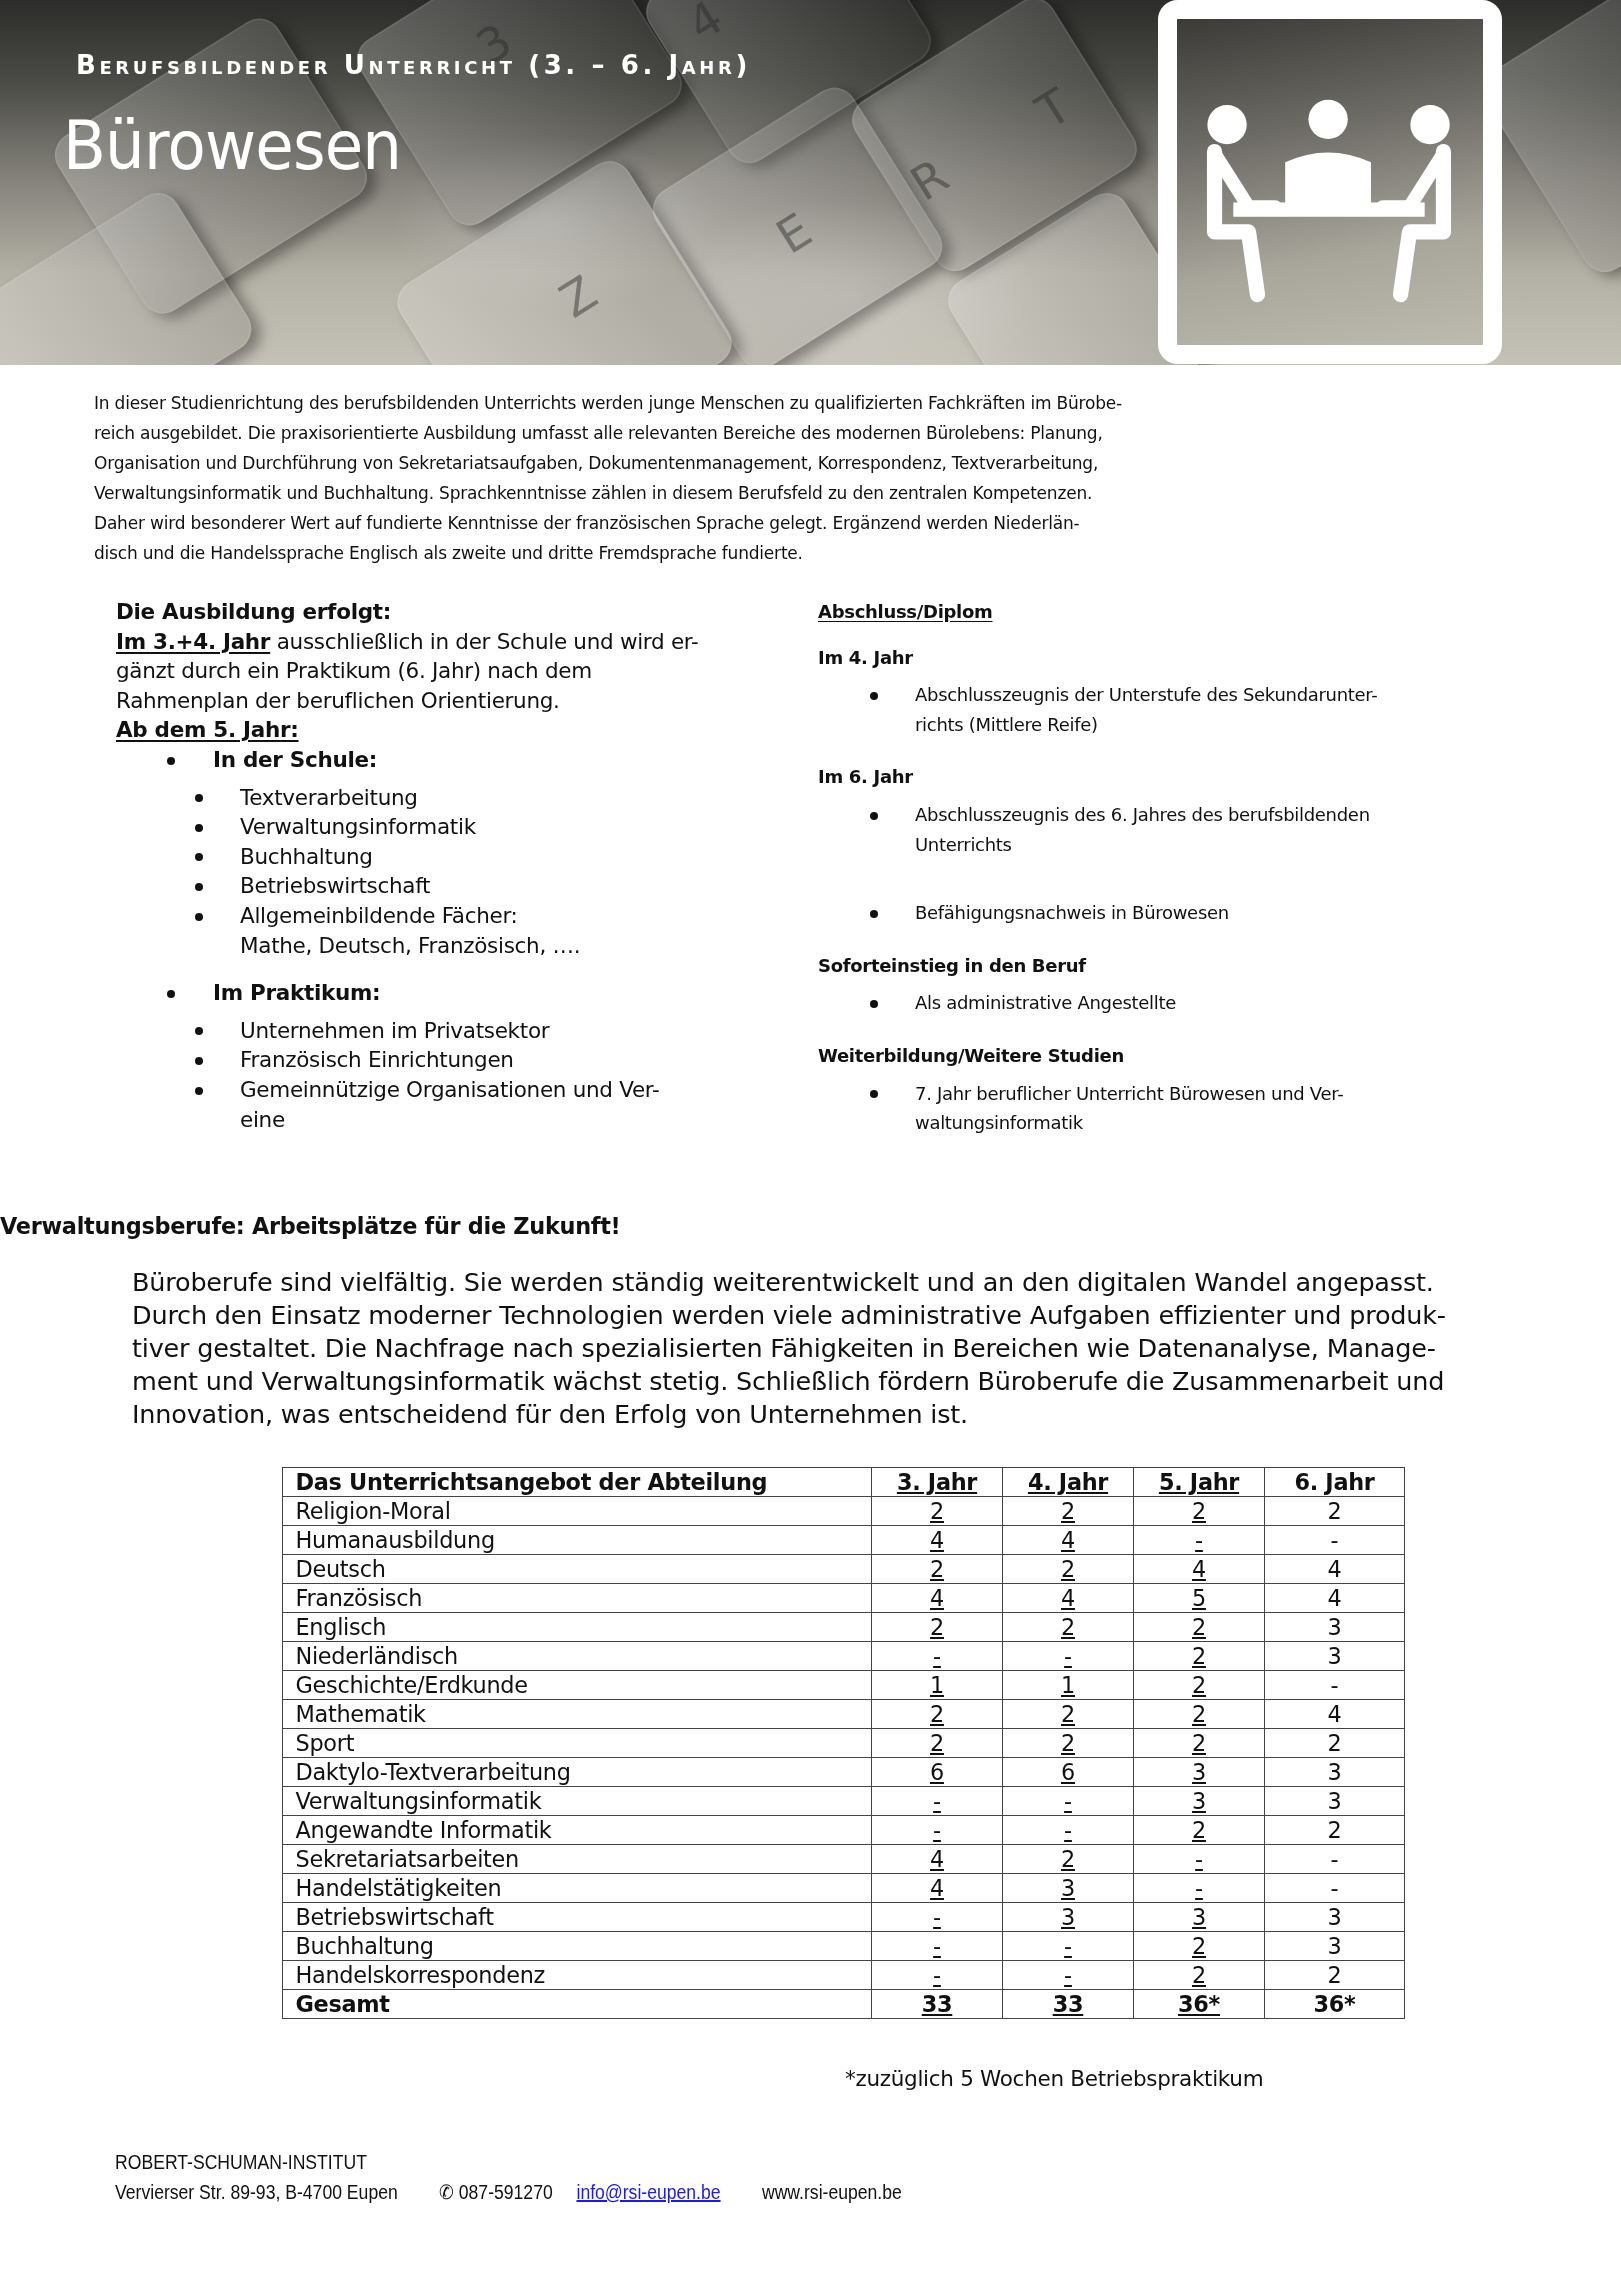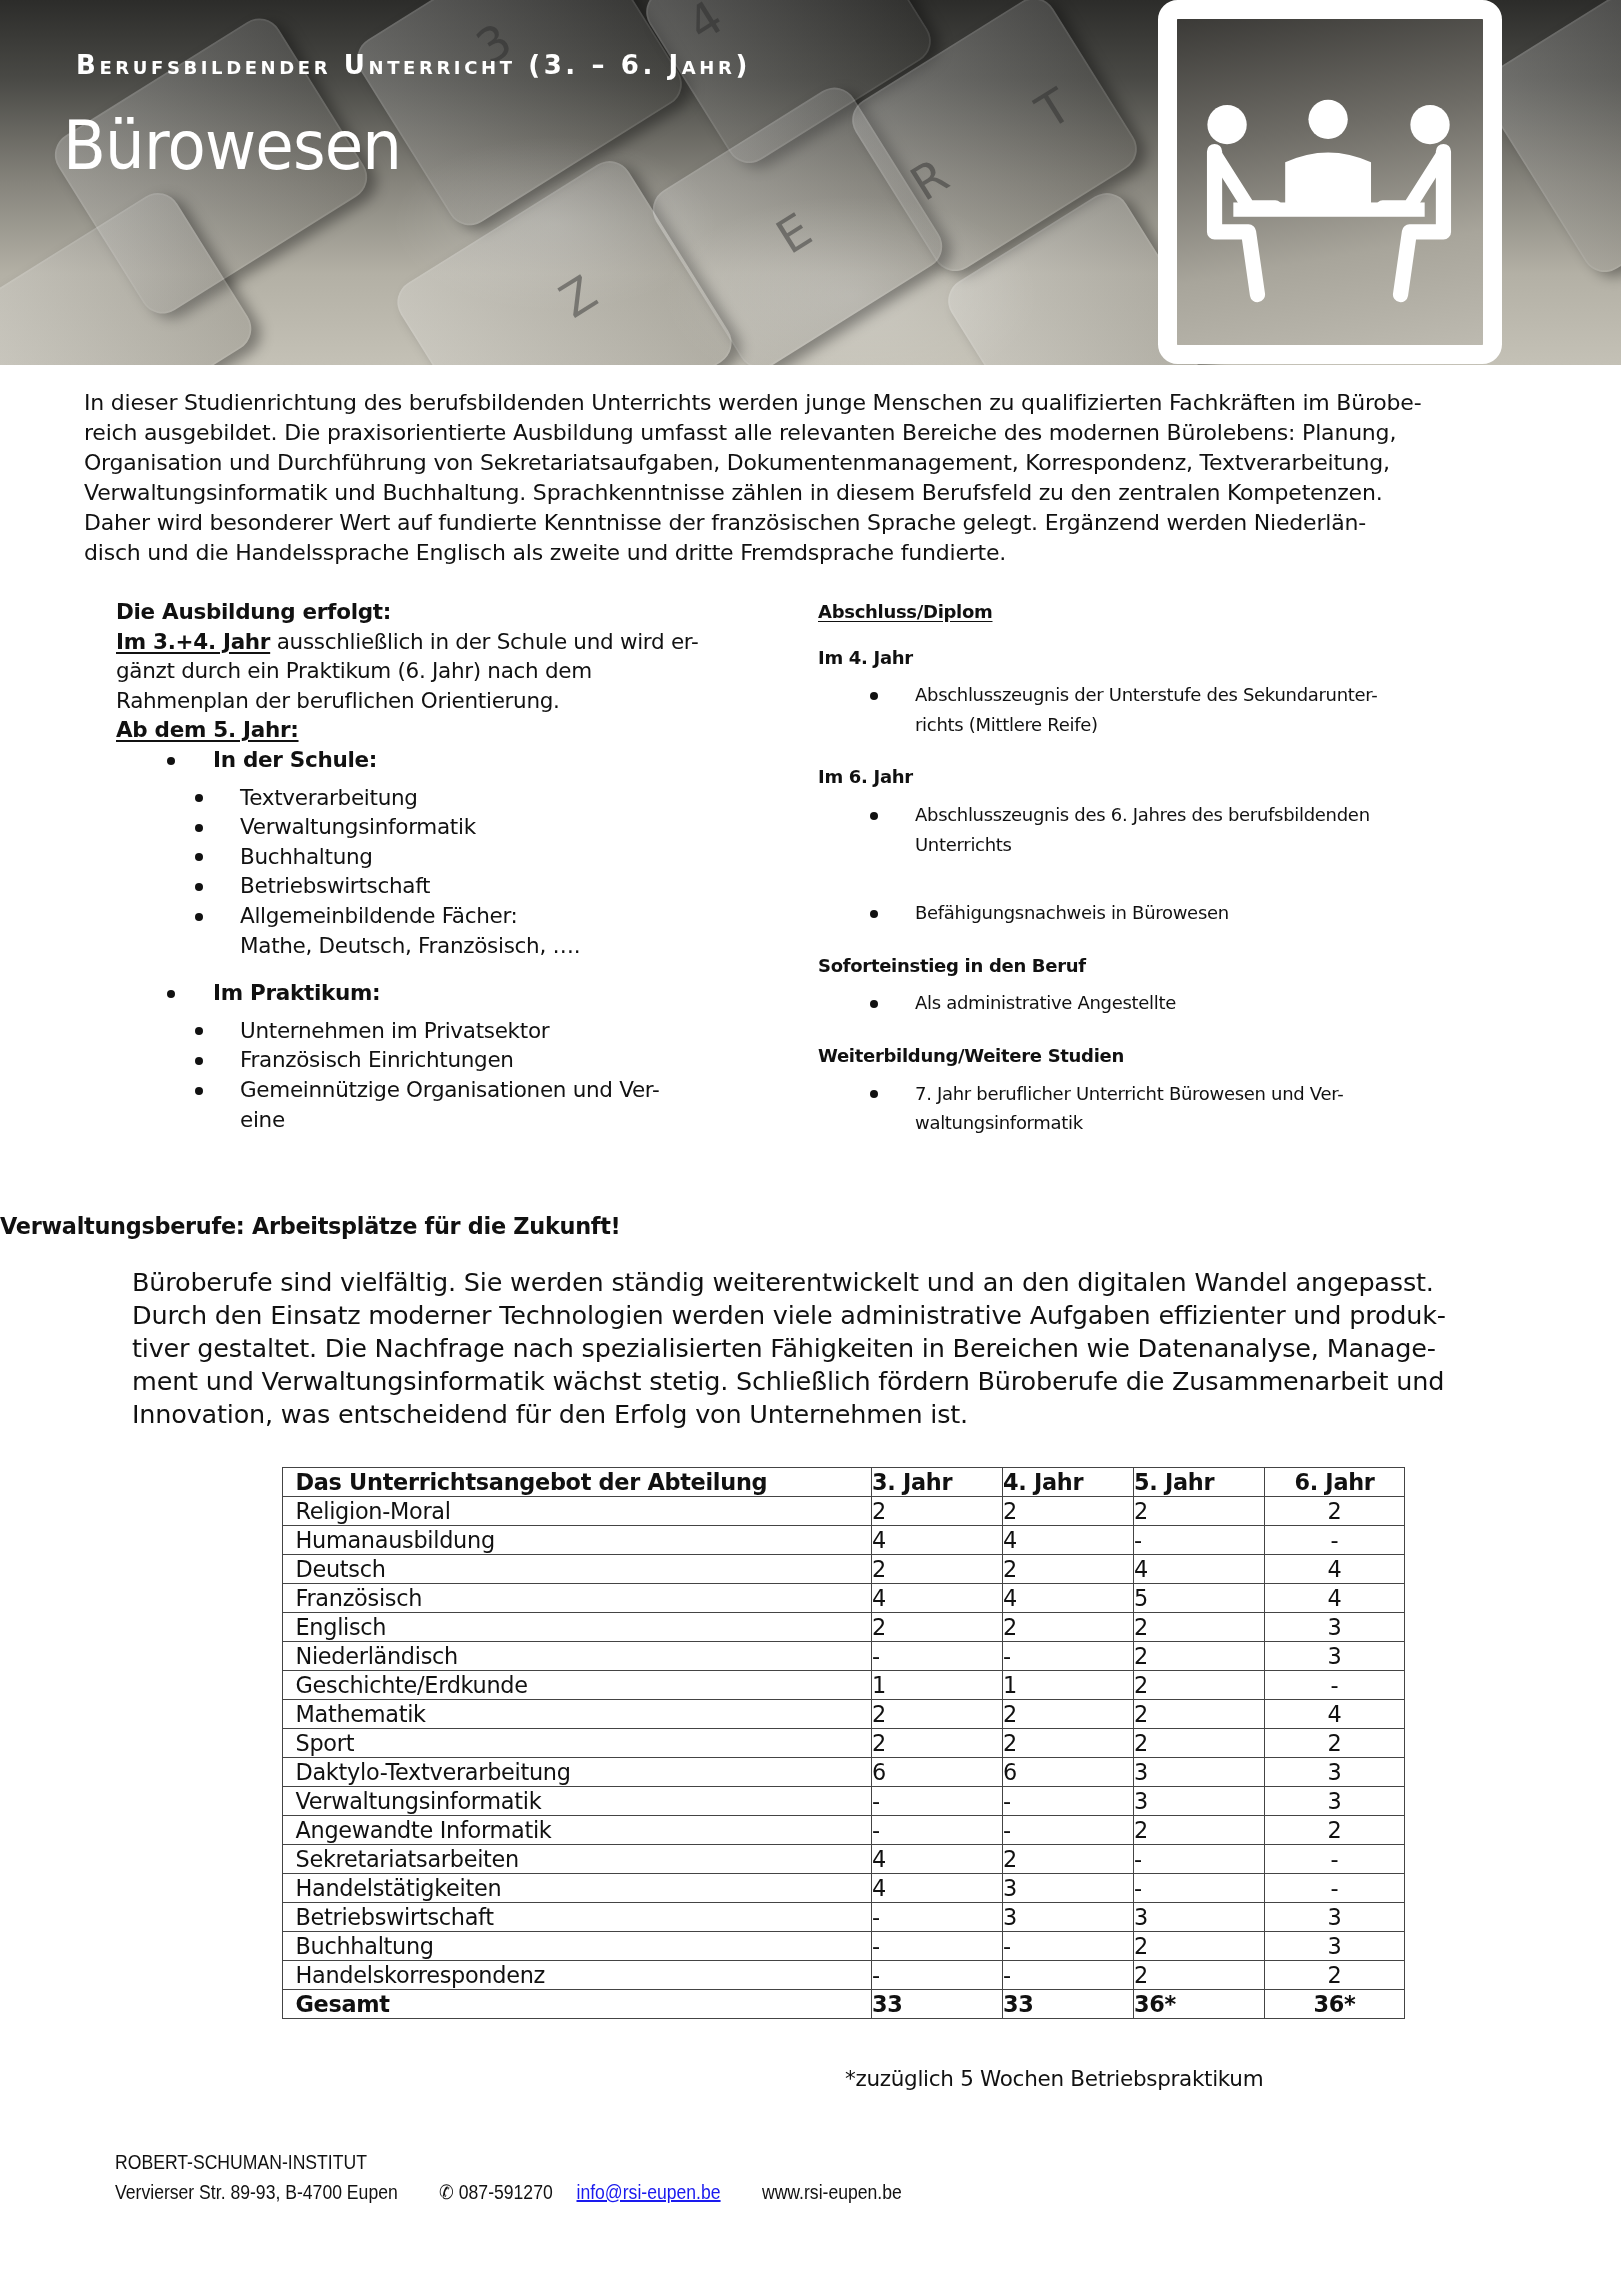--- a/index.html
+++ b/index.html
@@ -24,22 +24,22 @@
     letter-spacing: 3.6px; font-variant: small-caps; white-space: nowrap; margin-left: 7px; }
   .banner-title { position: absolute; left: 63px; top: 106px; color: #fff;
     font-family: "DejaVu Sans", sans-serif; font-size: 68px; letter-spacing: -0.9px;
     transform: scaleX(0.92); transform-origin: left top; white-space: nowrap; }
 
   .icon-frame { position: absolute; left: 1158px; top: 0px; width: 344px; height: 364px;
     border: 19.7px solid #fff; border-top-width: 19.7px; border-radius: 19.7px; box-sizing: border-box;
     background: linear-gradient(170deg, #3b3a37 0%, #6e6c66 35%, #a8a59b 70%, #bdbab0 100%); }
 
   
-  .intro { position: absolute; left: 84px; top: 388px; width: 1469px;
-    font-size: 22px; line-height: 30px; letter-spacing: -0.2px; }
+  .intro { position: absolute; left: 94px; top: 388px; width: 1469px;
+    font-size: 17px; line-height: 30px; letter-spacing: -0.2px; }
   .intro p { margin: 0; white-space: nowrap; }
 
   .col-left { position: absolute; left: 116px; top: 597px; width: 627px;
     font-size: 21.5px; line-height: 29.6px; letter-spacing: -0.3px; }
   .col-right { position: absolute; left: 818px; top: 597px; width: 716px;
     font-size: 18px; line-height: 29.6px; letter-spacing: -0.3px; }
   .b { font-weight: bold; }
   .u { text-decoration: underline; text-underline-offset: 2.7px; }
   .line { white-space: nowrap; }
 
@@ -54,21 +54,21 @@
   .para2 { position: absolute; left: 132px; top: 1266px; width: 1397px;
     font-size: 25.5px; line-height: 33px; letter-spacing: -0.2px; }
   .para2 p { margin: 0; white-space: nowrap; }
 
   
   table.curr { position: absolute; left: 282px; top: 1467px; border-collapse: collapse;
     font-size: 22.4px; letter-spacing: -0.3px; }
   table.curr td, table.curr th { border: 1.8px solid #444; height: 28px; padding: 0; line-height: 26px; }
   table.curr th { font-weight: bold; }
   table.curr .c0 { width: 589px; text-align: left; padding-left: 12.5px; box-sizing: border-box; }
-  table.curr .cn { width: 130px; text-align: left; }
+  table.curr .cn { width: 130px; text-align: center; text-decoration: underline; }
   table.curr .cn6 { width: 139px; text-align: center; }
   table.curr tr.total td { font-weight: bold; }
   .footnote { position: absolute; left: 845px; top: 2066px; font-size: 21.5px; letter-spacing: -0.3px; white-space: nowrap; }
 
   
   .footer { position: absolute; left: 115px; top: 2147px; font-family: "Liberation Sans", sans-serif;
     font-size: 20px; line-height: 30px; transform: scaleX(0.88); transform-origin: left top; }
   .footer .row { white-space: nowrap; }
   .footer .sp { display: inline-block; }
   .footer a { color: #1a1aee; text-decoration: underline; }

